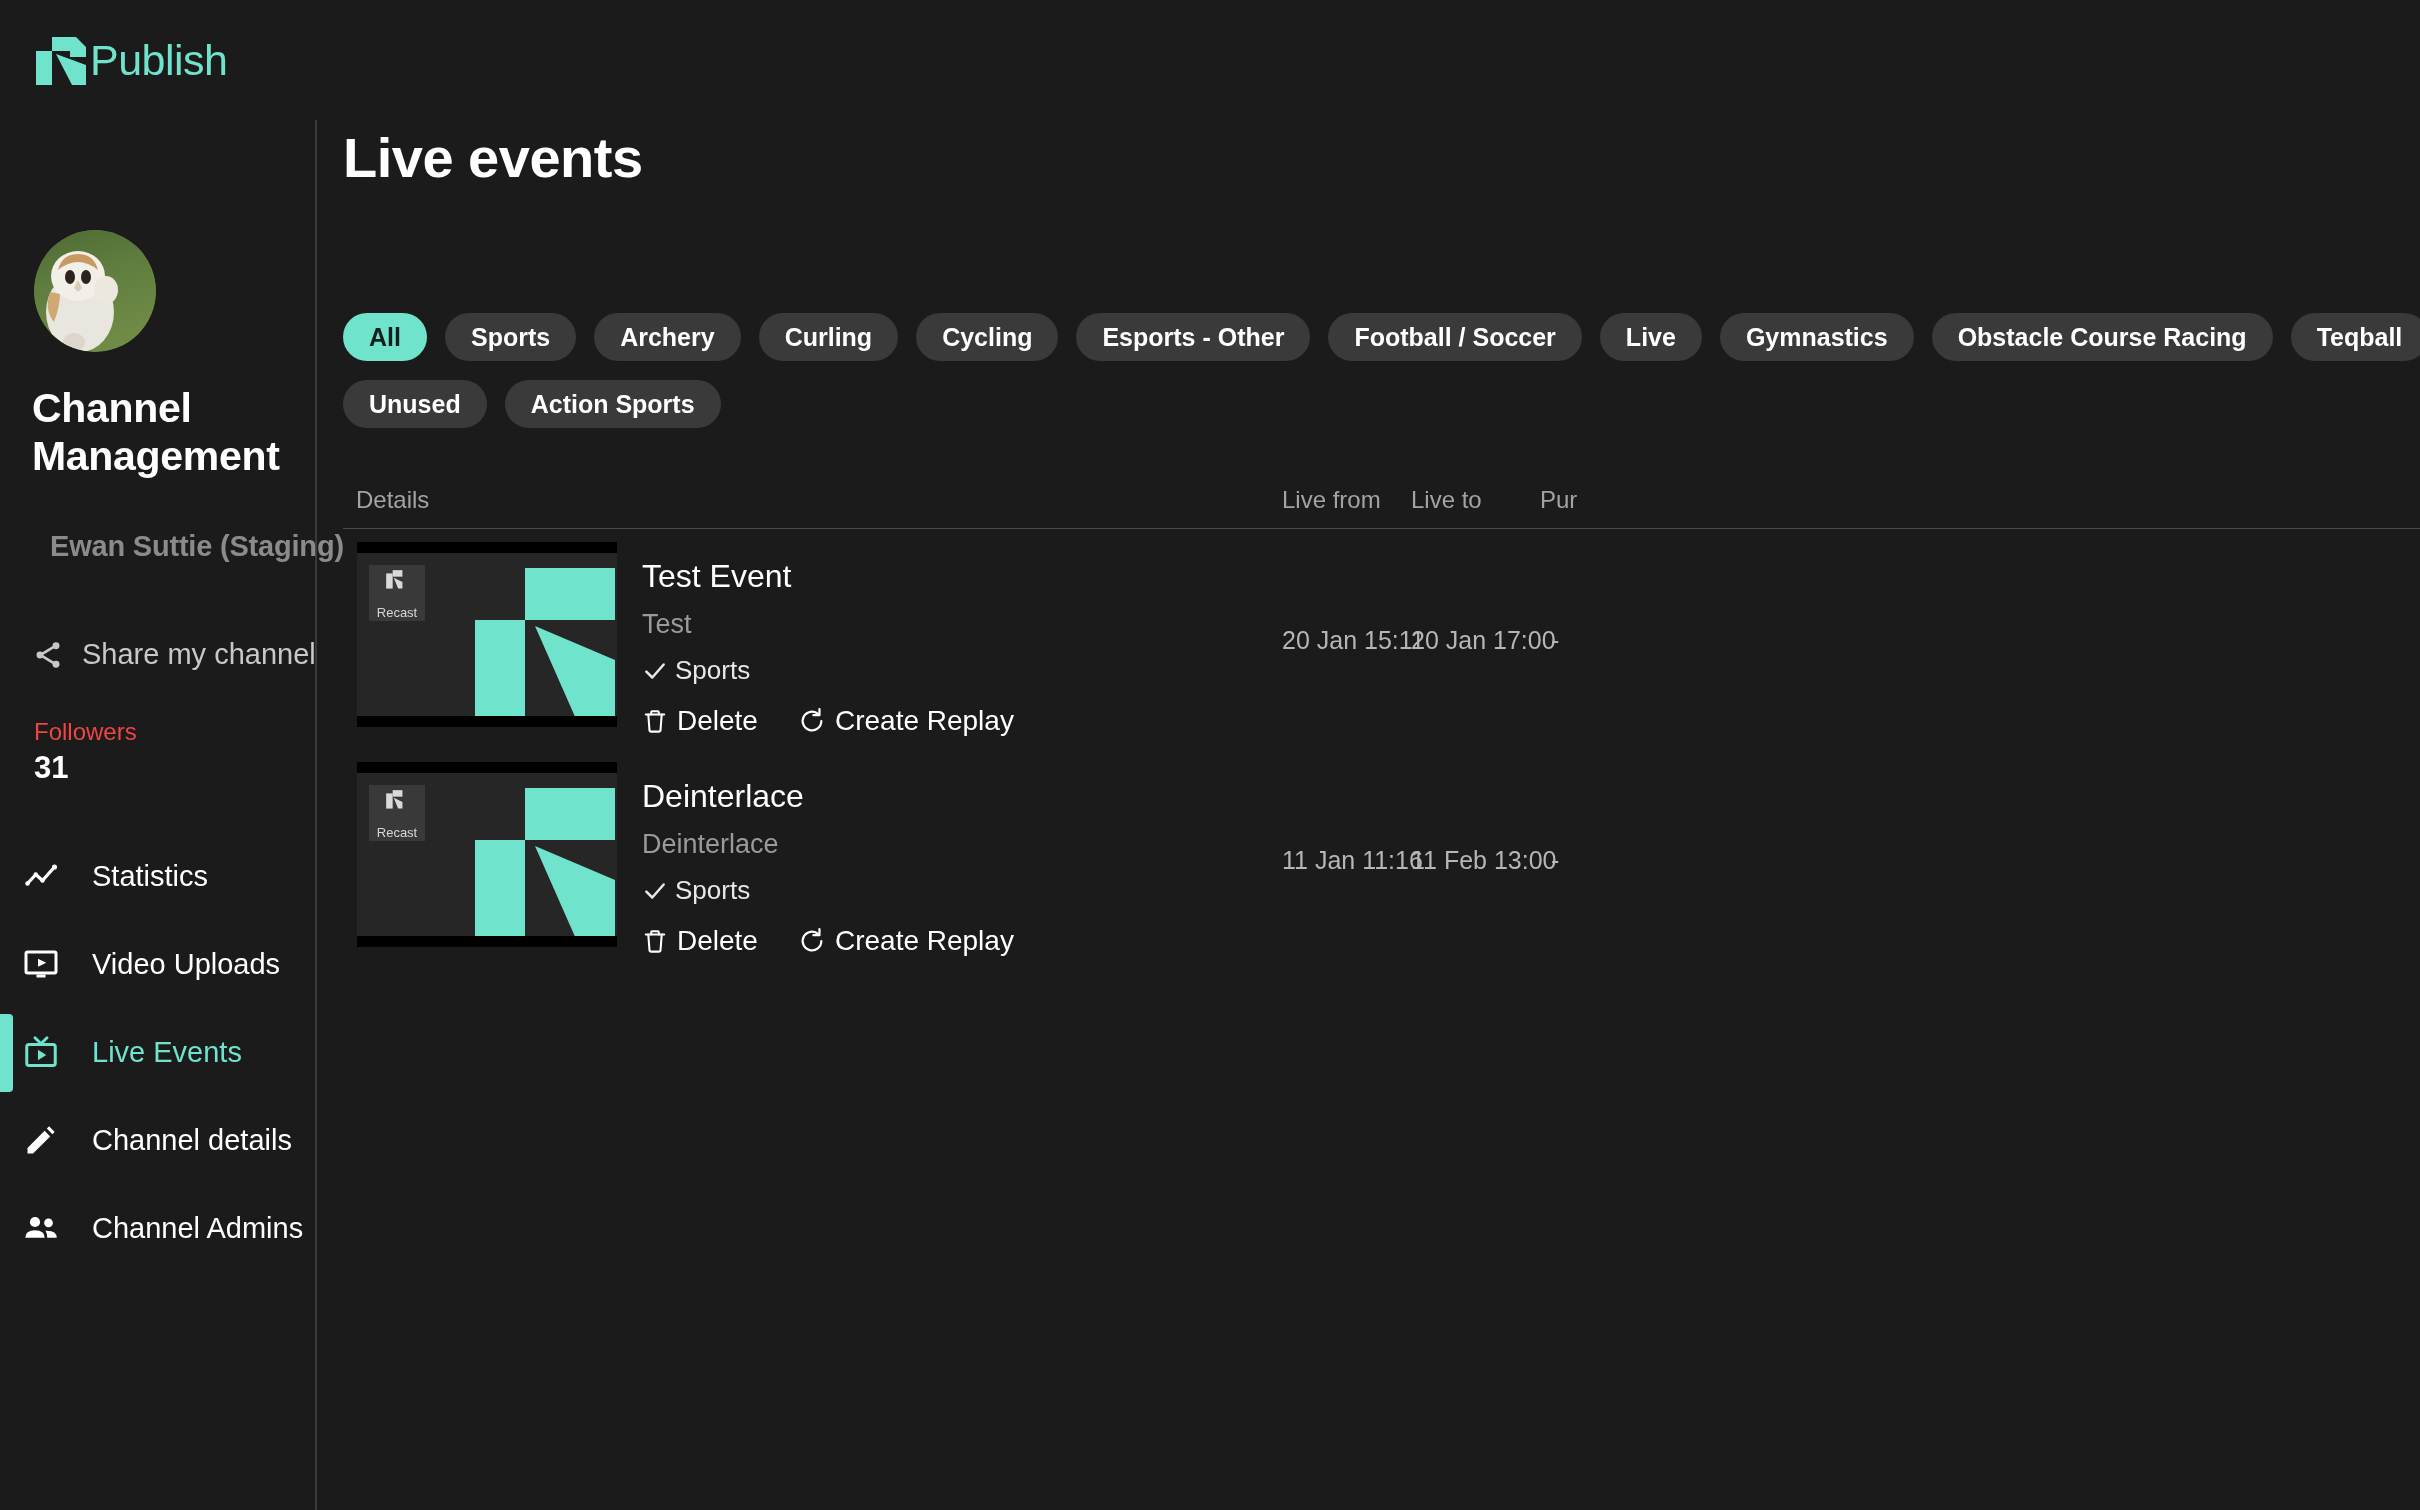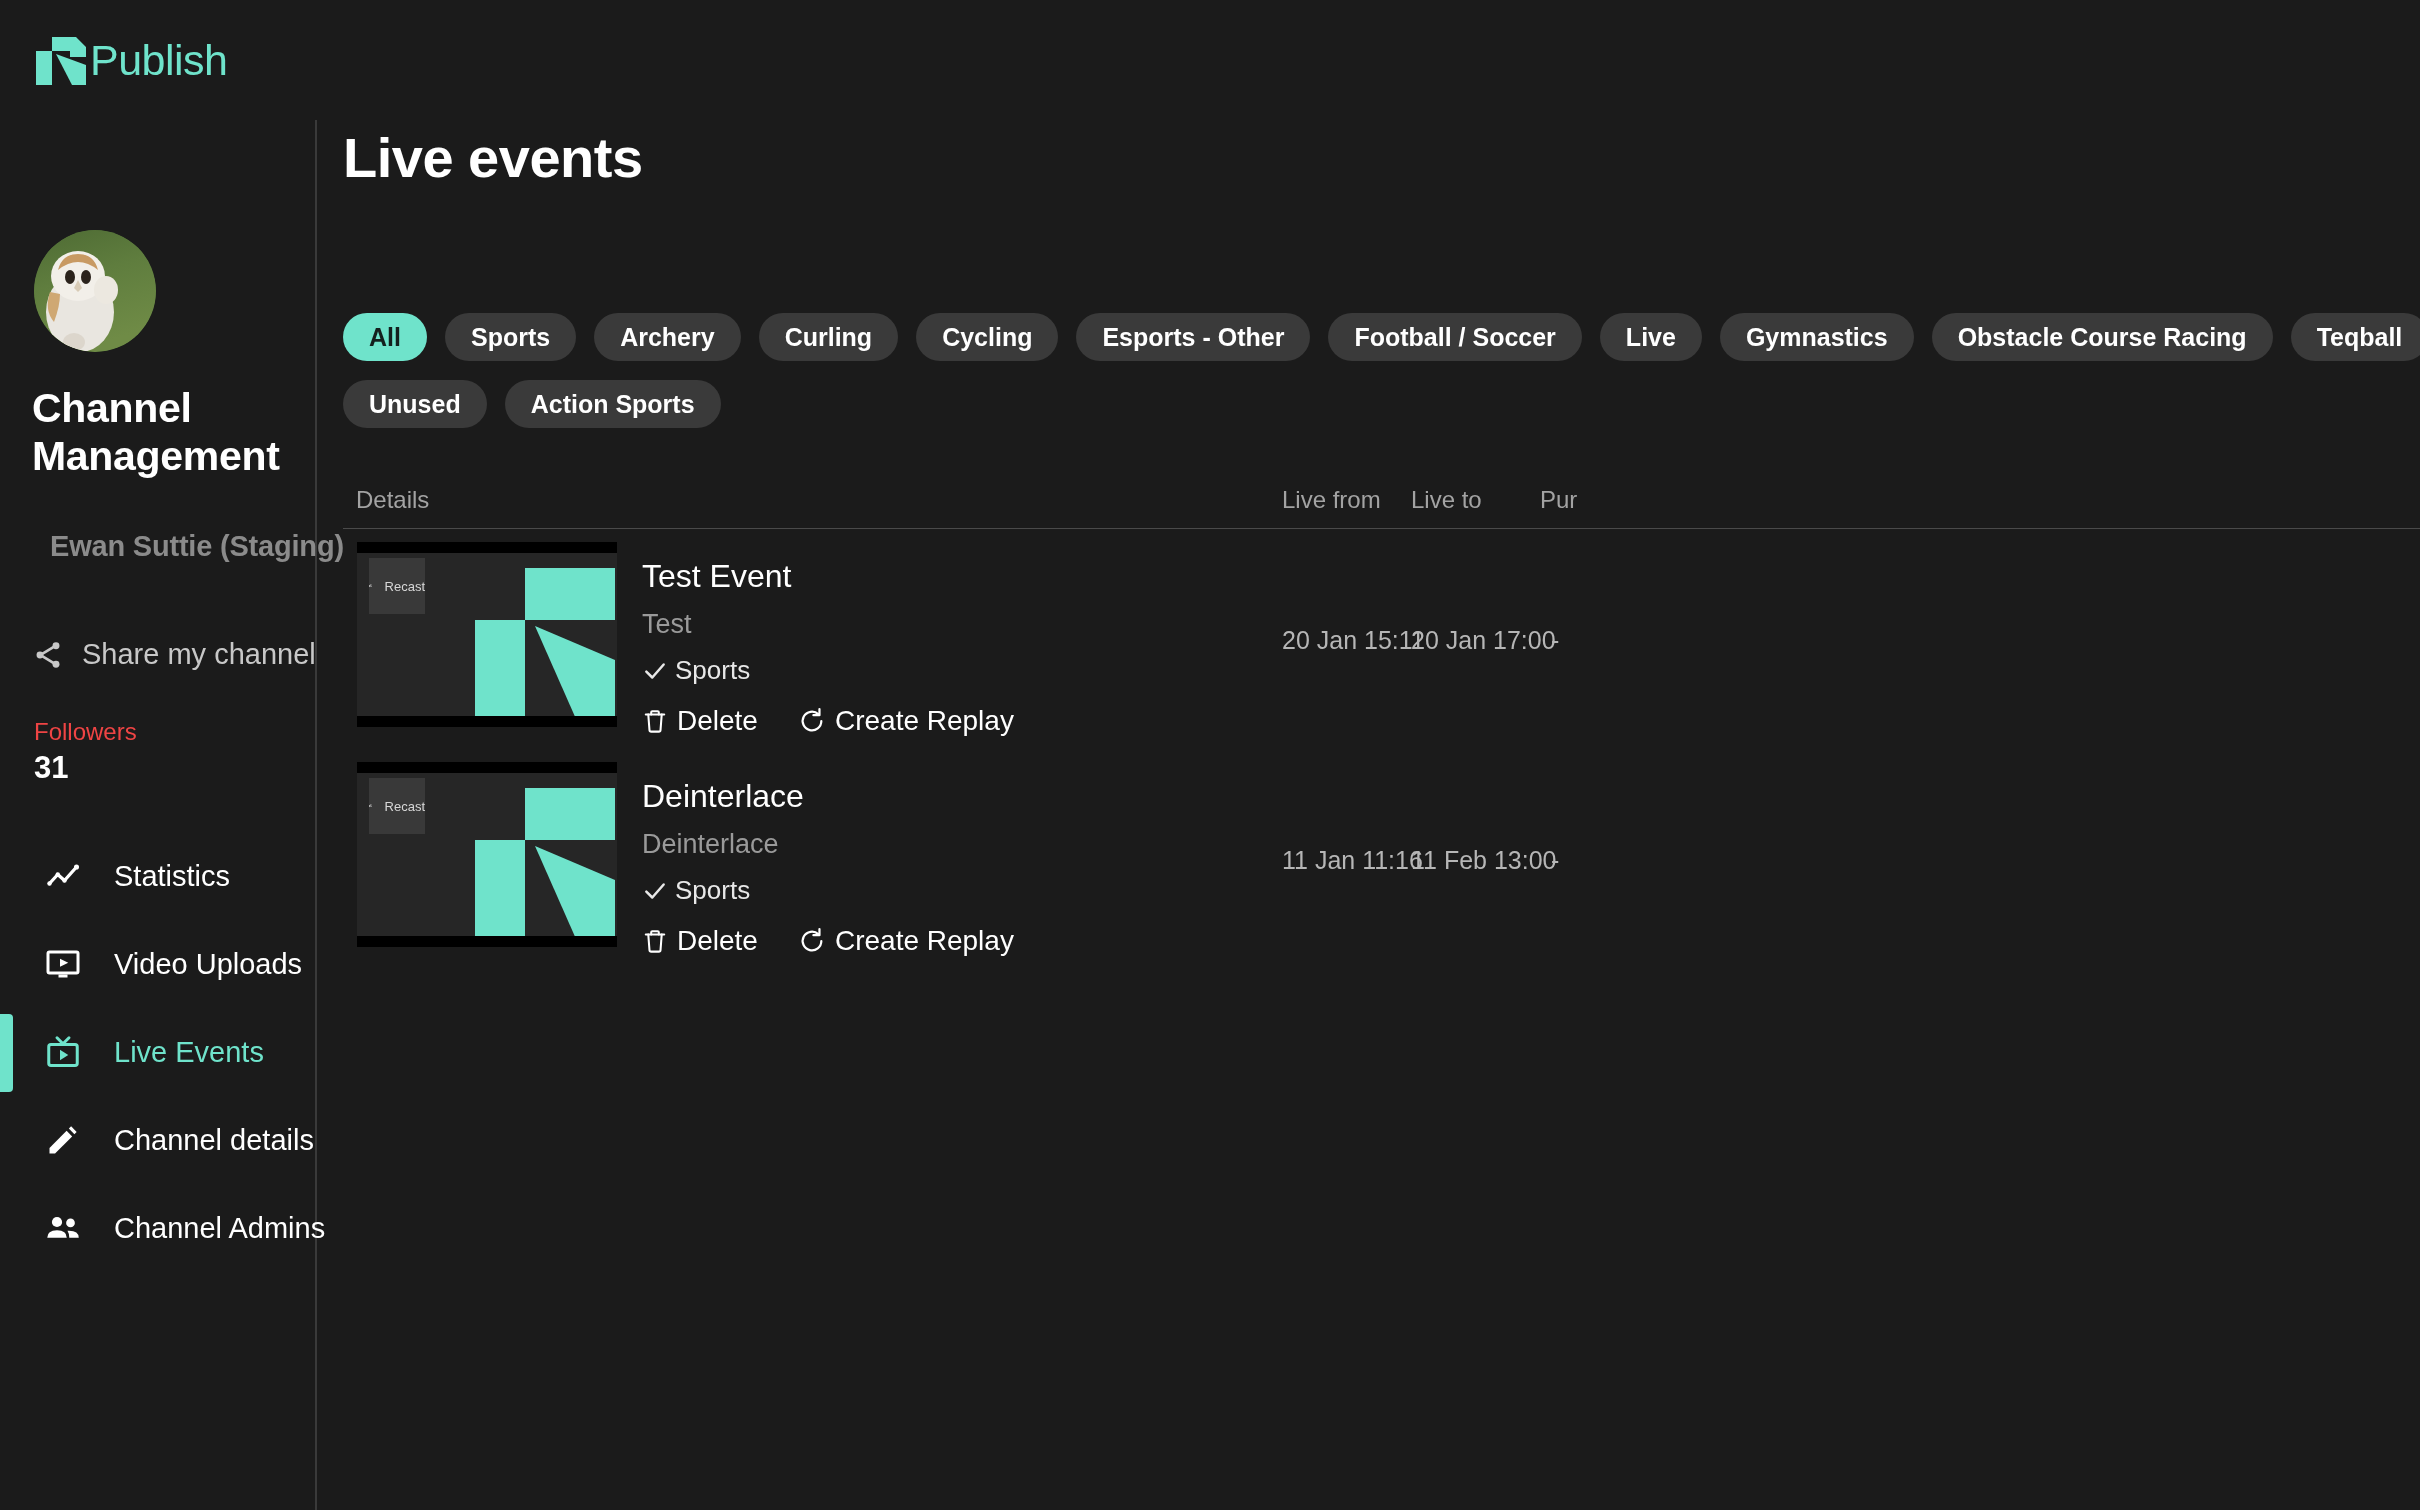--- a/index.html
+++ b/index.html
@@ -67,21 +67,21 @@
   .followers-count {
     position: absolute; left: 34px; top: 750px;
     font-size: 31px; color: #ffffff; font-weight: bold;
   }
 
   #nav { position: absolute; left: 0; top: 832px; width: 316px; }
   .nav-item {
     position: relative;
     height: 88px;
     display: flex; align-items: center;
-    padding-left: 44px; gap: 32px;
+    padding-left: 22px; gap: 32px;
   }
   .nav-item .ico { width: 38px; height: 38px; flex: 0 0 38px;
                    display:flex; align-items:center; justify-content:center; }
   .nav-item .lbl { font-size: 29px; color: #ffffff; white-space: nowrap; }
   .nav-item.active .lbl { color: #6fe3cb; }
   .nav-item.active::before {
     content: ""; position: absolute; left: 0; top: 6px;
     width: 13px; height: 78px; background: #6fe3cb; border-radius: 0 4px 4px 0;
   }
 
@@ -146,24 +146,24 @@
   .row { position: relative; height: 220px; }
   .thumb {
     position: absolute; left: 14px; top: 13px;
     width: 260px; height: 185px;
     background: #262626; overflow: hidden;
   }
   .thumb .topbar { position:absolute; left:0; top:0; width:100%; height:11px; background:#000; }
   .thumb .botbar { position:absolute; left:0; bottom:0; width:100%; height:11px; background:#000; }
   .thumb .logo-shape { position: absolute; left: 118px; top: 26px; }
   .wmark {
-    position: absolute; left: 12px; top: 16px;
+    position: absolute; left: 12px; top: 23px;
     width: 56px; height: 56px;
     background: rgba(255,255,255,0.09);
-    display: flex; flex-direction: row;
+    display: flex; flex-direction: column;
     align-items: center; justify-content: center; gap: 12px;
   }
   .wmark .wlabel { font-size: 13px; color: #d7d7d7; line-height: 1; }
 
   .ev-title {
     position: absolute; left: 299px; top: 29px;
     font-size: 32px; color: #ffffff;
   }
   .ev-sub {
     position: absolute; left: 299px; top: 80px;

